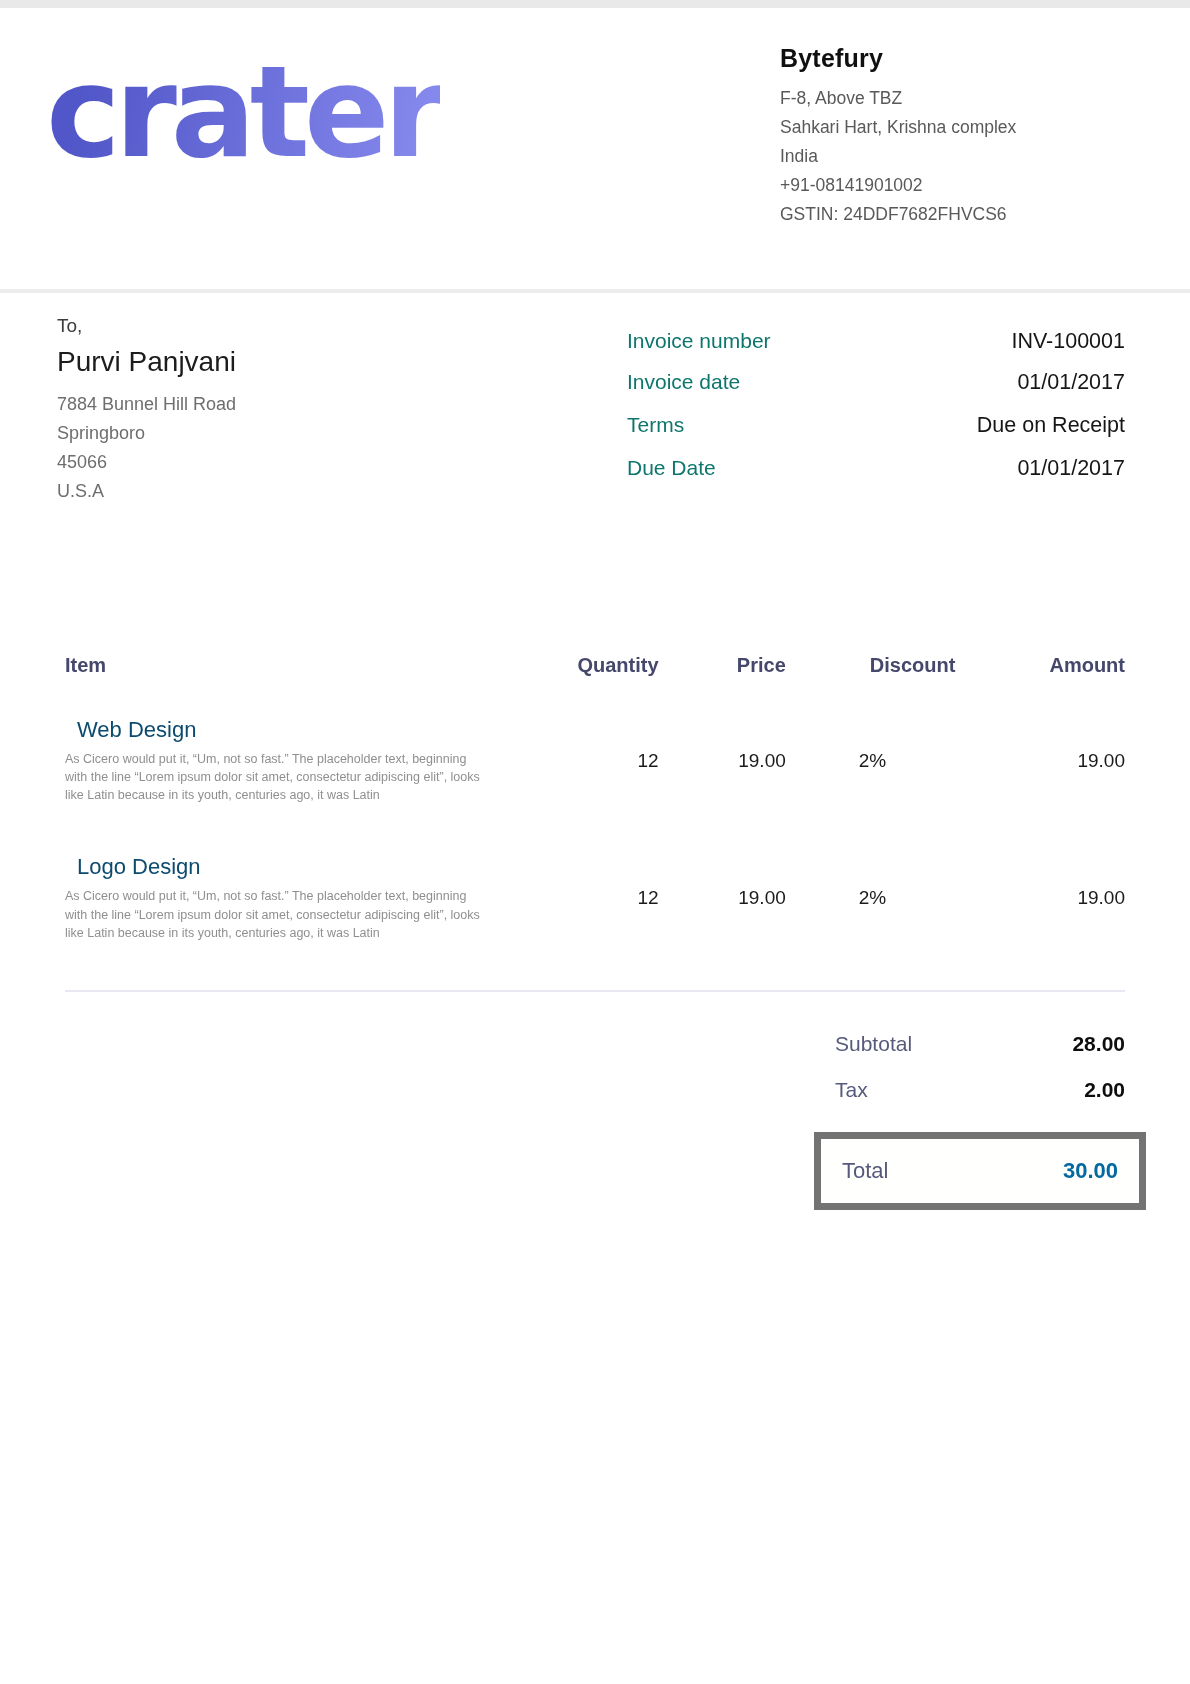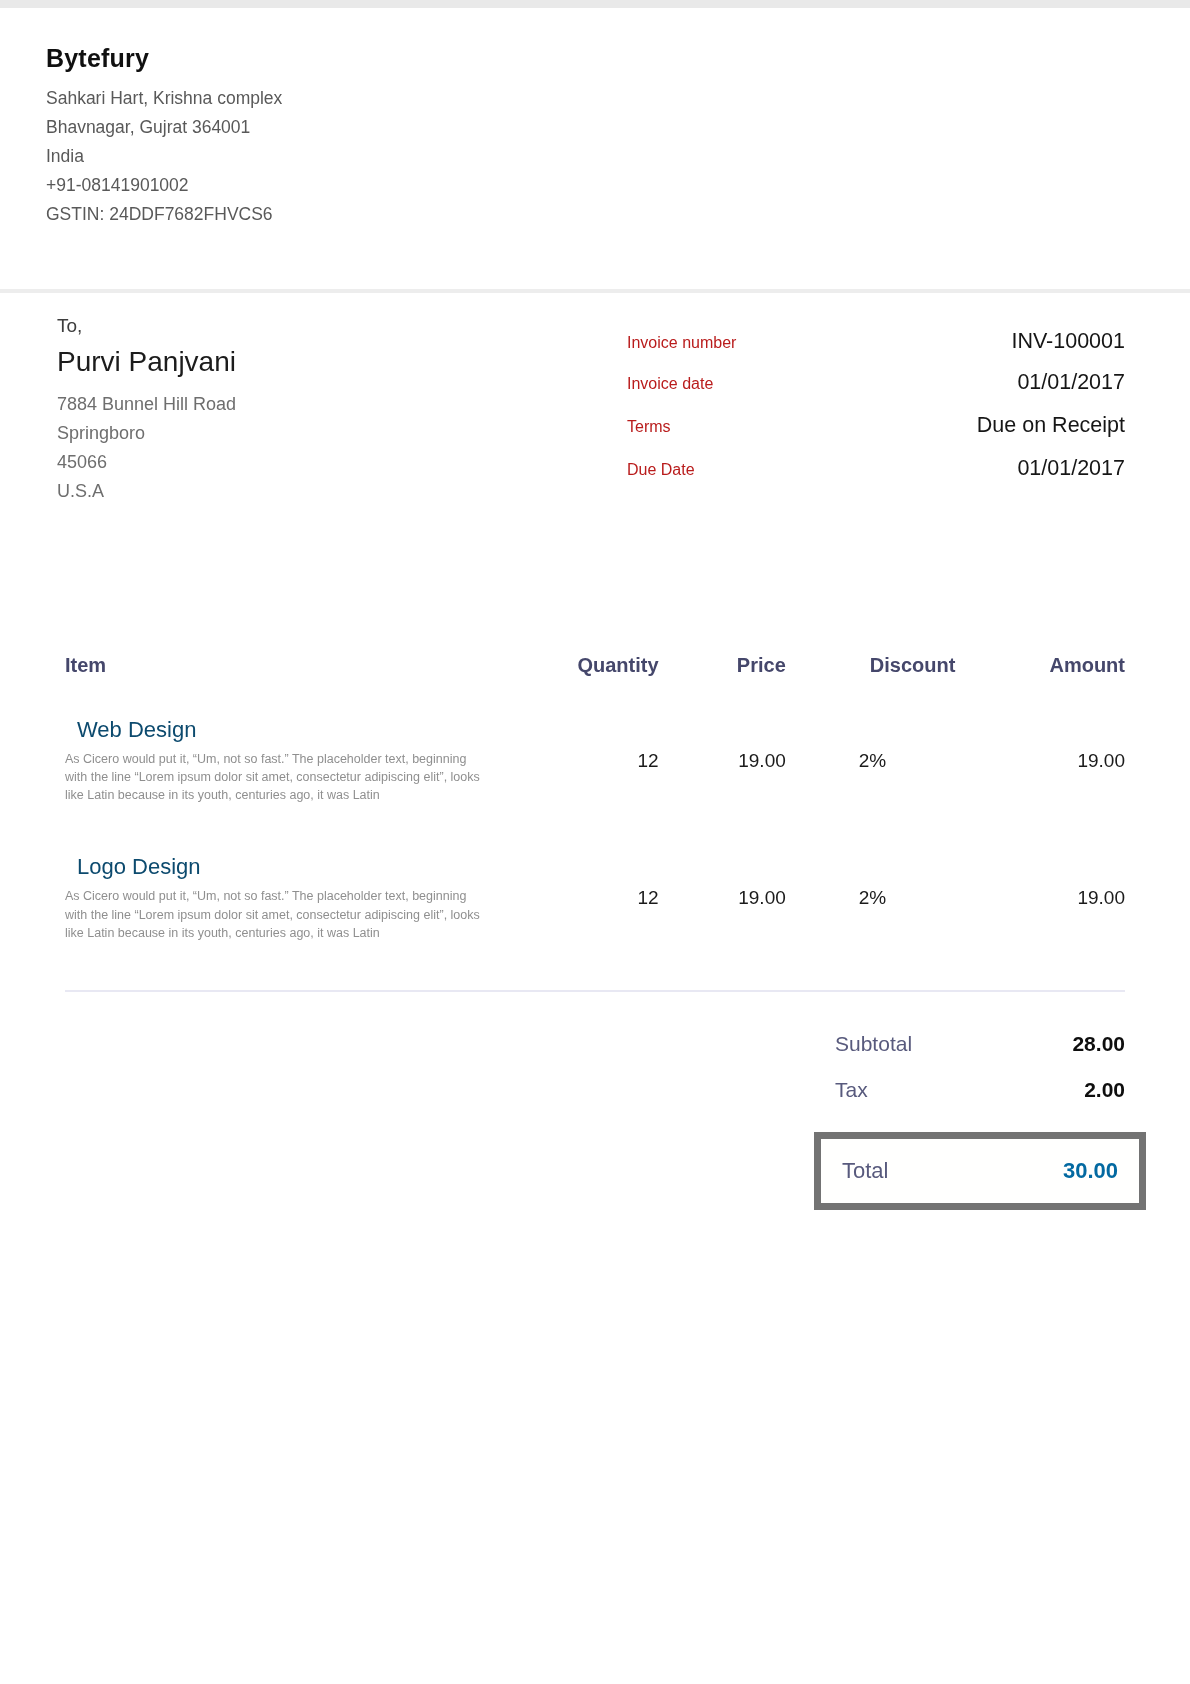--- a/index.html
+++ b/index.html
@@ -28,21 +28,21 @@
   .company-address { margin-top:11px; font-size:17.5px; line-height:29px; color:#595959; }
 
   
   .parties { display:flex; justify-content:space-between; padding:22px 65px 0 57px; }
   .to-label { font-size:19px; color:#3d3d3d; }
   .client-name { font-size:28px; color:#1c1c1c; margin:9px 0 12px; }
   .client-address { font-size:18px; line-height:29px; color:#6e6e6e; }
   .meta { width:498px; margin-top:14px; }
   .meta-row { display:flex; justify-content:space-between; align-items:baseline; margin-bottom:16px; }
   .meta-row.tall { margin-bottom:18px; }
-  .meta-label { font-size:16px; color:#b91c1c; }
+  .meta-label { font-size:21px; color:#0f766e; }
   .meta-value { font-size:21.5px; color:#161616; }
 
   
   .items-wrap { margin:148px 65px 0; }
   table.items { width:100%; border-collapse:collapse; table-layout:fixed; }
   col.c-item { width:44%; } col.c-qty { width:12%; } col.c-price { width:12%; }
   col.c-disc { width:16%; } col.c-amount { width:16%; }
   th { font-size:20px; font-weight:bold; color:#45476b; padding-bottom:14px; }
   th.left { text-align:left;margin-top:8px; } th.right { text-align:right; }
   td { vertical-align:middle; padding:26px 0 24px; }
@@ -63,25 +63,26 @@
   }
   .total-box .totals-label { font-size:22px; }
   .grand-total { font-size:22px; font-weight:bold; }
 </style>
 </head>
 <body>
 
 <div class="top-strip"></div>
 
 <div class="header">
+  <div class="logo">crater</div>
   <div class="company">
     <div class="company-name">Bytefury</div>
     <div class="company-address">
+      <div>F-8, Above TBZ</div>
       <div>Sahkari Hart, Krishna complex</div>
-      <div>Bhavnagar, Gujrat 364001</div>
       <div>India</div>
       <div>+91-08141901002</div>
       <div>GSTIN: 24DDF7682FHVCS6</div>
     </div>
   </div>
 </div>
 
 <div class="parties">
   <div class="bill-to">
     <div class="to-label">To,</div>

